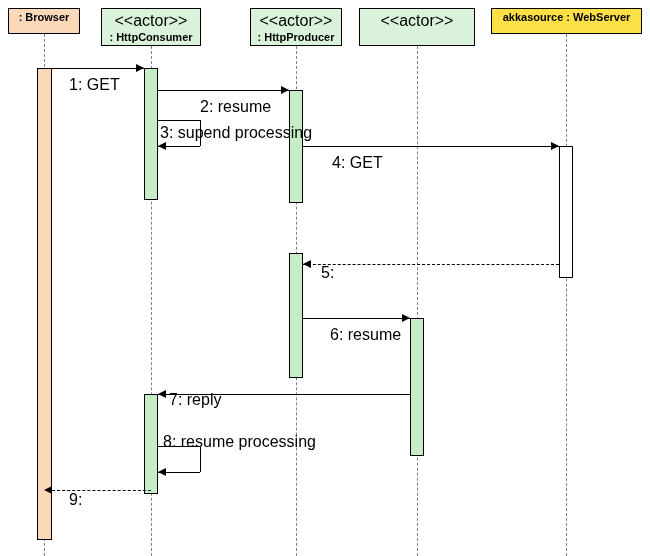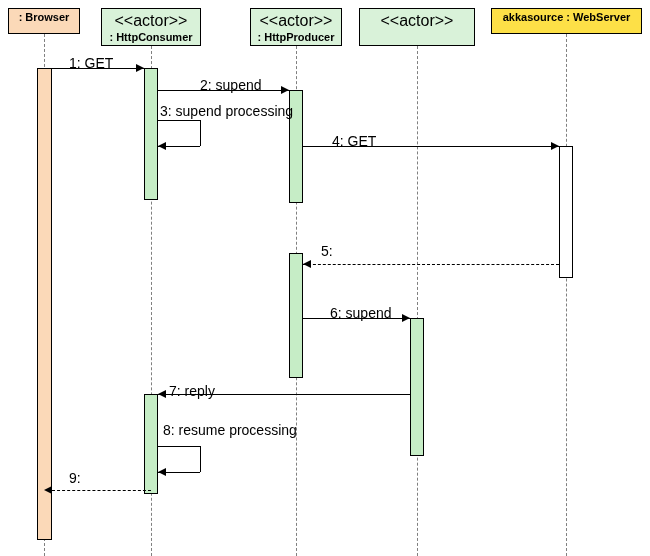--- a/index.html
+++ b/index.html
@@ -80,23 +80,24 @@
   .arrow-left {
     position: absolute;
     width: 0;
     height: 0;
     border-top: 4px solid transparent;
     border-bottom: 4px solid transparent;
     border-right: 8px solid #000000;
   }
   .msg-label {
     position: absolute;
-    font-size: 14px;
+    font-size: 16px;
     color: #000000;
     white-space: nowrap;
+    margin-top: 21px;
   }
 </style>
 </head>
 <body>
 
 <div id="canvas">
 
   <div class="dashline" style="left:44px; top:34px; height:522px;"></div>
   <div class="dashline" style="left:151px; top:46px; height:510px;"></div>
   <div class="dashline" style="left:296px; top:46px; height:510px;"></div>
@@ -138,47 +139,47 @@
   <div class="activation" style="left:410px; top:318px; width:14px; height:138px;"></div>
 
   <div class="activation" style="left:144px; top:394px; width:14px; height:100px;"></div>
 
   <div class="msg-line" style="left:52px; top:68px; width:92px;"></div>
   <div class="arrow-right" style="left:136px; top:64px;"></div>
   <div class="msg-label" style="left:69px; top:55px;">1: GET</div>
 
   <div class="msg-line" style="left:158px; top:90px; width:131px;"></div>
   <div class="arrow-right" style="left:281px; top:86px;"></div>
-  <div class="msg-label" style="left:200px; top:77px;">2: supend</div>
+  <div class="msg-label" style="left:200px; top:77px;">2: resume</div>
 
   <div class="msg-line" style="left:158px; top:120px; width:42px;"></div>
   <div class="vline" style="left:200px; top:120px; height:26px;"></div>
   <div class="msg-line" style="left:158px; top:146px; width:42px;"></div>
   <div class="arrow-left" style="left:158px; top:142px;"></div>
   <div class="msg-label" style="left:160px; top:103px;">3: supend processing</div>
 
   <div class="msg-line" style="left:303px; top:146px; width:256px;"></div>
   <div class="arrow-right" style="left:551px; top:142px;"></div>
   <div class="msg-label" style="left:332px; top:133px;">4: GET</div>
 
   <div class="msg-line dashed" style="left:303px; top:264px; width:256px;"></div>
   <div class="arrow-left" style="left:303px; top:260px;"></div>
   <div class="msg-label" style="left:321px; top:243px;">5:</div>
 
   <div class="msg-line" style="left:303px; top:318px; width:107px;"></div>
   <div class="arrow-right" style="left:402px; top:314px;"></div>
-  <div class="msg-label" style="left:330px; top:305px;">6: supend</div>
+  <div class="msg-label" style="left:330px; top:305px;">6: resume</div>
 
   <div class="msg-line" style="left:158px; top:394px; width:252px;"></div>
   <div class="arrow-left" style="left:158px; top:390px;"></div>
-  <div class="msg-label" style="left:169px; top:383px;">7: reply</div>
+  <div class="msg-label" style="left:169px; top:370px;">7: reply</div>
 
   <div class="msg-line" style="left:158px; top:446px; width:42px;"></div>
   <div class="vline" style="left:200px; top:446px; height:26px;"></div>
   <div class="msg-line" style="left:158px; top:472px; width:42px;"></div>
   <div class="arrow-left" style="left:158px; top:468px;"></div>
-  <div class="msg-label" style="left:163px; top:422px;">8: resume processing</div>
+  <div class="msg-label" style="left:163px; top:412px;">8: resume processing</div>
 
   <div class="msg-line dashed" style="left:52px; top:490px; width:99px;"></div>
   <div class="arrow-left" style="left:44px; top:486px;"></div>
   <div class="msg-label" style="left:69px; top:470px;">9:</div>
 
 </div>
 
 </body></html>

